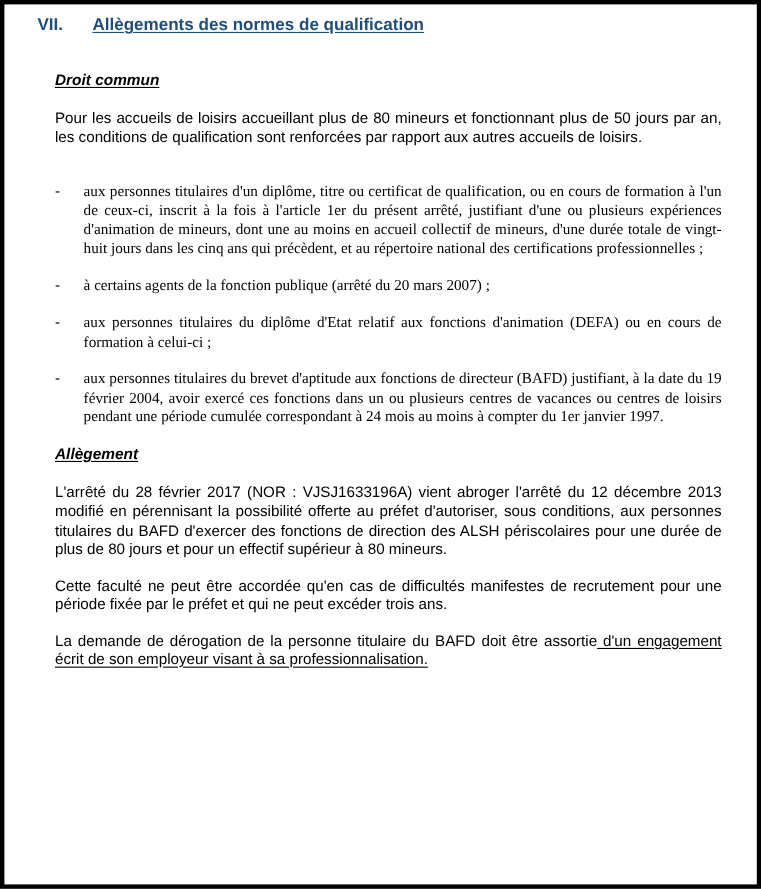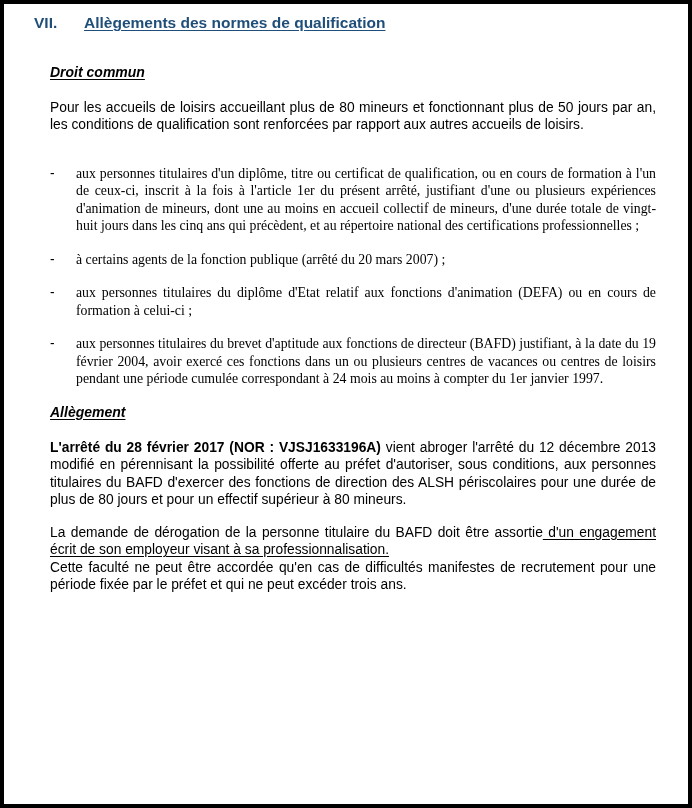--- a/index.html
+++ b/index.html
@@ -53,21 +53,21 @@
     margin: 16px 0 19px 0;
   }
   
   .para {
     font-size: 13.8px;
     line-height: 17.5px;
     text-align: justify;
     margin: 0 0 15px 0;
   }
   .para.last { margin-bottom: 0; }
-  .bold { font-weight: bold; }
+  .bold { font-weight: normal; }
   .underlined { text-decoration: underline; text-underline-offset: 2px; }
   
   .bullet-list { margin: 0 0 0 0; }
   .bullet-item {
     display: flex;
     font-size: 13.8px;
     line-height: 17.5px;
     margin: 0 0 16px 0;
   }
   .bullet-marker { flex: 0 0 26px; }
@@ -107,17 +107,17 @@
     <div class="bullet-item">
       <span class="bullet-marker">-</span>
       <span class="bullet-text">aux personnes titulaires du brevet d'aptitude aux fonctions de directeur (BAFD) justifiant, à la date du 19 février 2004, avoir exercé ces fonctions dans un ou plusieurs centres de vacances ou centres de loisirs pendant une période cumulée correspondant à 24 mois au moins à compter du 1er janvier 1997.</span>
     </div>
   </div>
 
   <div class="subheading">Allègement</div>
 
   <p class="para"><span class="bold">L'arrêté du 28 février 2017 (NOR : VJSJ1633196A)</span><span> vient abroger l'arrêté du 12 décembre 2013 modifié en pérennisant la possibilité offerte au préfet d'autoriser, sous conditions, aux personnes titulaires du BAFD d'exercer des fonctions de direction des ALSH périscolaires pour une durée de plus de 80 jours et pour un effectif supérieur à 80 mineurs.</span></p>
 
+  <p class="para">Cette faculté ne peut être accordée qu'en cas de difficultés manifestes de recrutement pour une période fixée par le préfet et qui ne peut excéder trois ans.</p>
+
   <p class="para last"><span>La demande de dérogation de la personne titulaire du BAFD doit être assortie</span><span class="underlined"> d'un engagement écrit de son employeur visant à sa professionnalisation.</span></p>
-
-  <p class="para">Cette faculté ne peut être accordée qu'en cas de difficultés manifestes de recrutement pour une période fixée par le préfet et qui ne peut excéder trois ans.</p>
 
 </div>
 
 </body></html>

